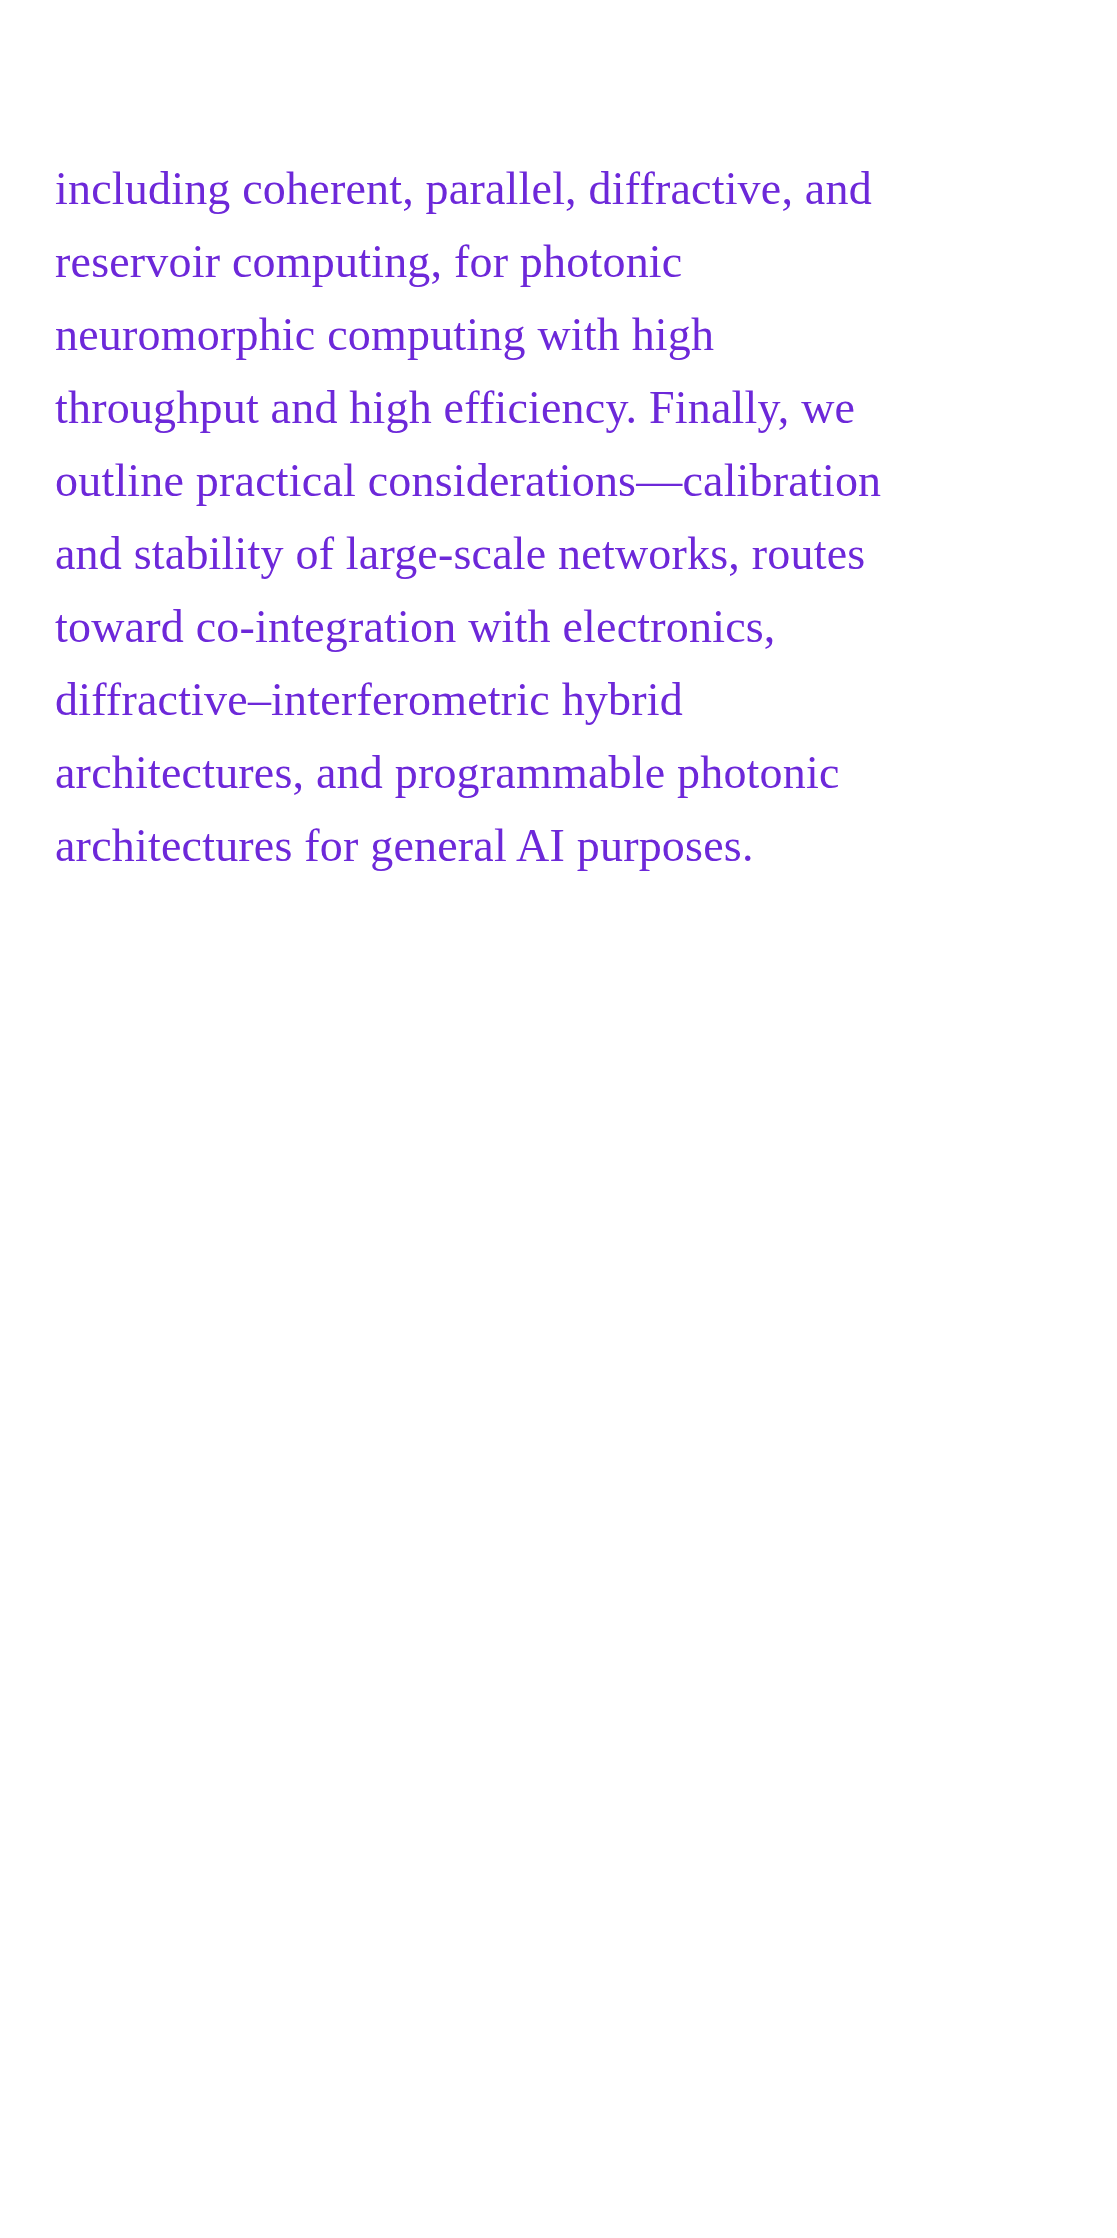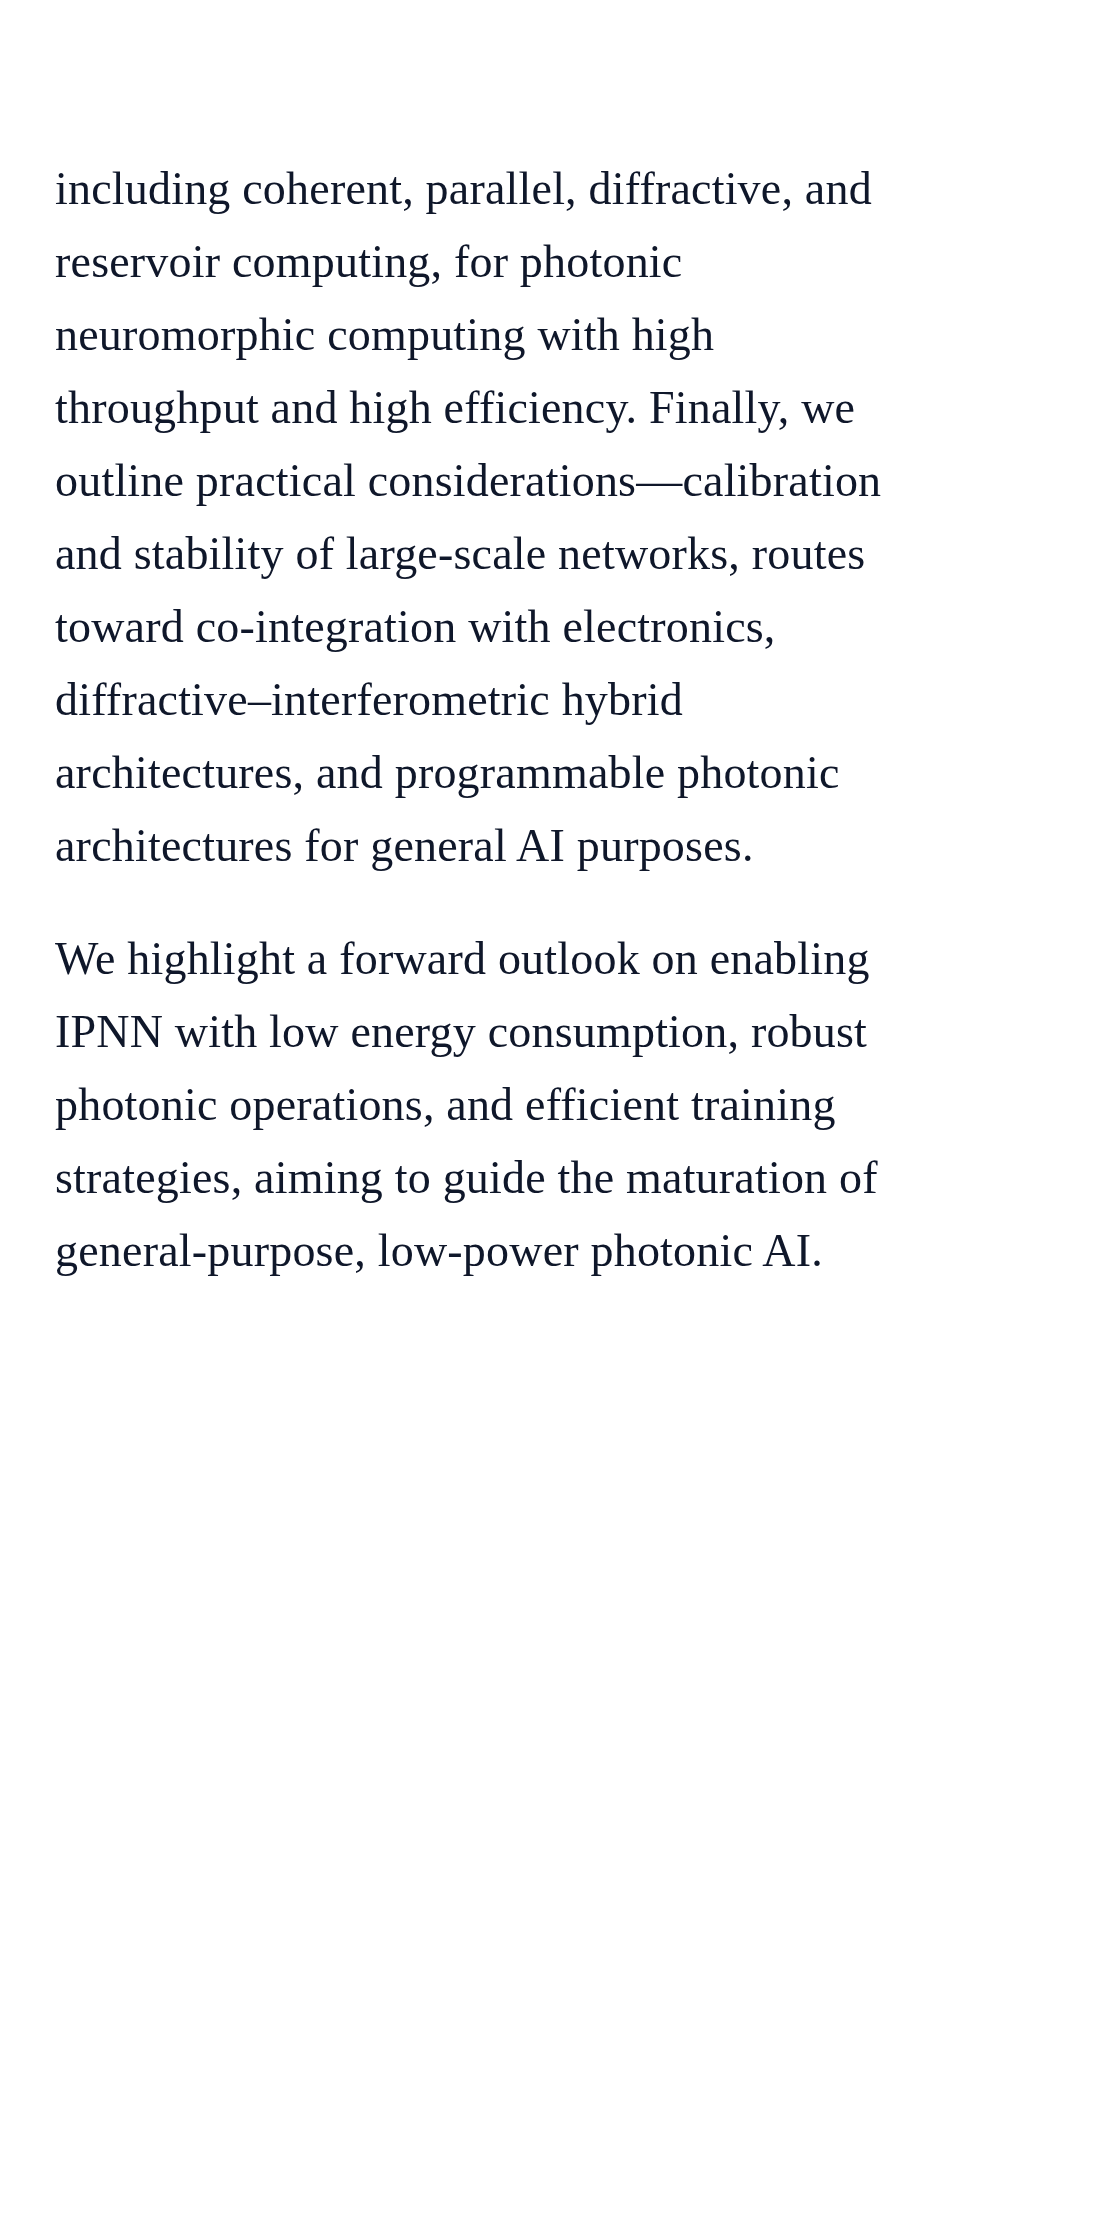--- a/index.html
+++ b/index.html
@@ -17,39 +17,34 @@
   .abstract {
     box-sizing: border-box;
     padding: 152px 40px 0 55px;
   }
   .para {
     margin: 0 0 40px 0;
     font-family: "Liberation Serif", serif;
     font-weight: 400;
     font-size: 46px;
     line-height: 73px;
-    color: #0f172a;
+    color: #6d28d9;
     letter-spacing: 0.2px;
     white-space: pre-line; 
   }
 </style>
 </head>
 <body>
 
 <div class="page">
   <div class="abstract">
     <p class="para">including coherent, parallel, diffractive, and
 reservoir computing, for photonic
 neuromorphic computing with high
 throughput and high efficiency. Finally, we
 outline practical considerations—calibration
 and stability of large-scale networks, routes
 toward co-integration with electronics,
 diffractive–interferometric hybrid
 architectures, and programmable photonic
 architectures for general AI purposes.</p>
-    <p class="para">We highlight a forward outlook on enabling
-IPNN with low energy consumption, robust
-photonic operations, and efficient training
-strategies, aiming to guide the maturation of
-general-purpose, low-power photonic AI.</p>
   </div>
 </div>
 
 </body></html>

